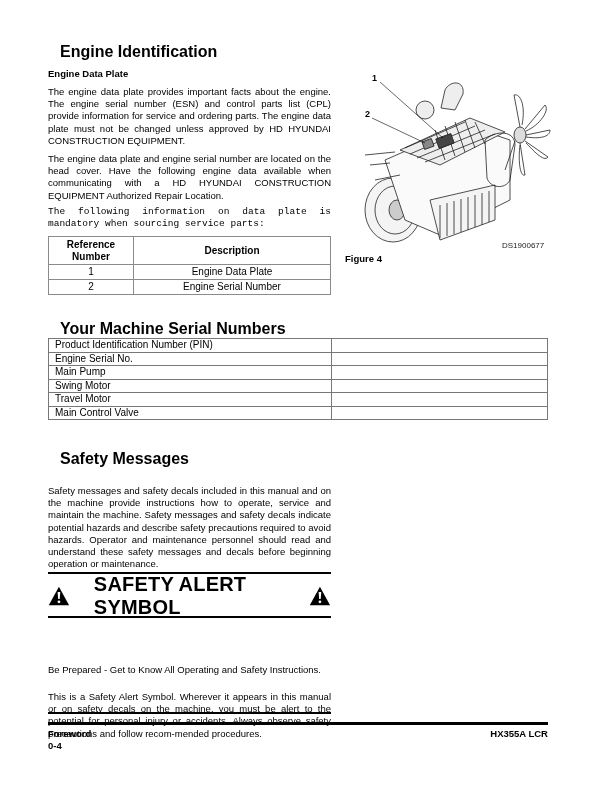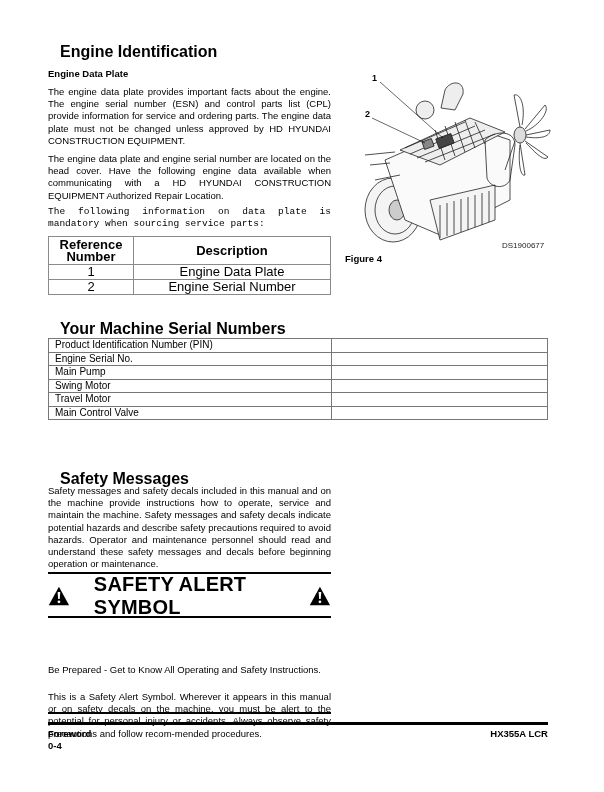--- a/index.html
+++ b/index.html
@@ -3,21 +3,21 @@
 <meta charset="utf-8">
 <style>
   html, body { margin: 0; padding: 0; background: #ffffff; }
   body { width: 604px; height: 792px; position: relative; overflow: hidden;
          font-family: "Liberation Sans", sans-serif; color: #000; }
   .abs { position: absolute; }
   h1.title { position: absolute; margin: 12px; font-size: 16px; font-weight: bold; letter-spacing: 0; }
   .subhead { position: absolute; font-size: 9.5px; font-weight: bold; }
   .para { position: absolute; font-size: 9.5px; line-height: 12.2px; text-align: justify; margin: 0; }
   .para.bold { font-weight: normal; margin-top: 44px; }
-  table.ref { position: absolute; border-collapse: collapse; font-size: 13px; padding-left: 24px; }
+  table.ref { position: absolute; border-collapse: collapse; font-size: 10px; padding-left: 24px; }
   table.ref th, table.ref td { border: 1px solid #8a8a8a; text-align: center; padding: 0 2px; }
   table.ref th { font-weight: bold; line-height: 11.5px; height: 27px; }
   table.ref td { height: 14px; line-height: 14px; }
   table.serial { position: absolute; border-collapse: collapse; font-size: 10px; }
   table.serial td { border: 1px solid #777; height: 12.5px; line-height: 12.5px; padding: 0 0 0 6px; }
   table.serial { border: 1.5px solid #999; }
   .rule { position: absolute; background: #000; }
   .fig-label { position: absolute; font-size: 9.5px; font-weight: bold; }
   .fig-id { position: absolute; font-size: 8px; color: #222; }
   .callout { position: absolute; font-size: 9px; font-weight: bold; }
@@ -122,21 +122,21 @@
         <td>Travel Motor</td>
         <td></td>
       </tr>
     <tr>
         <td>Main Control Valve</td>
         <td></td>
       </tr>
   </tbody>
 </table>
 
-<h1 class="title" style="left:48px; top:458px;">Safety Messages</h1>
+<h1 class="title" style="left:48px; top:438px;">Safety Messages</h1>
 
 <p class="para" style="left:48px; top:485px; width:283px;">Safety messages and safety decals included in this manual and on the machine provide instructions how to operate, service and maintain the machine. Safety messages and safety decals indicate potential hazards and describe safety precautions required to avoid hazards. Operator and maintenance personnel should read and understand these safety messages and decals before beginning operation or maintenance.</p>
 
 <div class="rule" style="left:48px; top:572px; width:283px; height:2px;"></div>
 
 <div class="alert-banner" style="left:48px; top:580px; width:283px; height:32px;">
   <svg width="28" height="26" viewBox="0 0 28 26">
     <path d="M14 1 L27 25 L1 25 Z" fill="#000"></path>
     <path d="M12.3 8 L15.7 8 L15 17 L13 17 Z" fill="#fff"></path>
     <circle cx="14" cy="20.5" r="1.8" fill="#fff"></circle>

